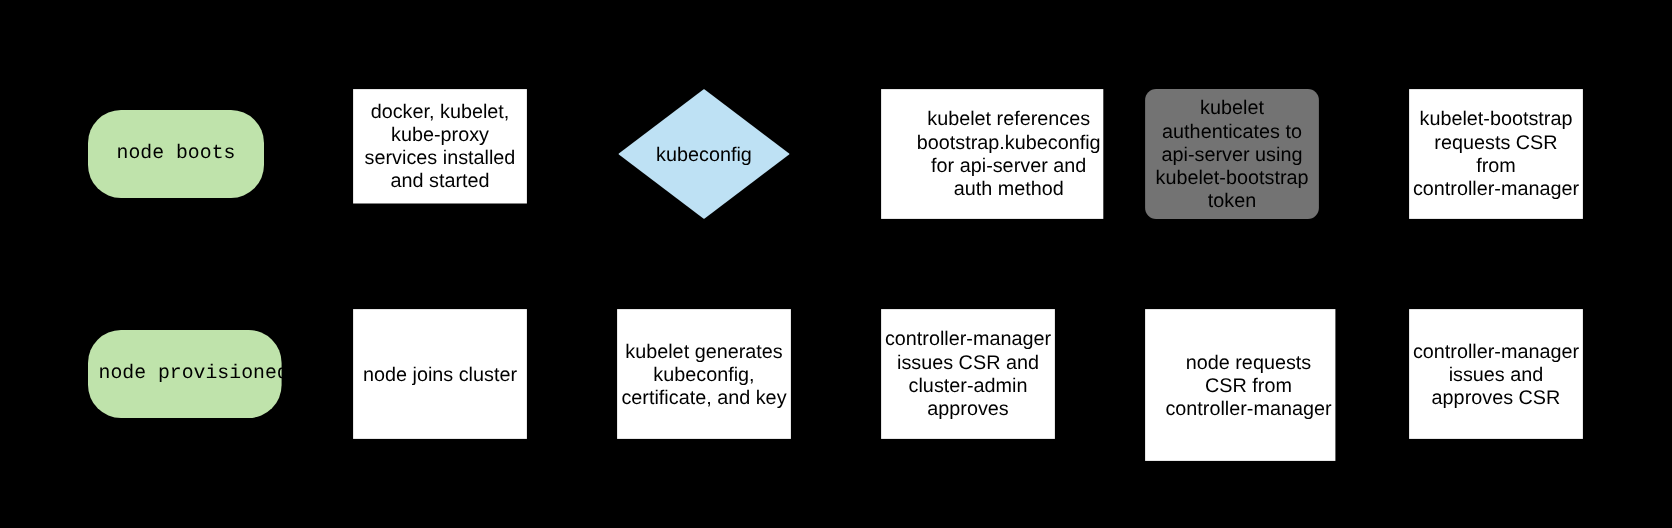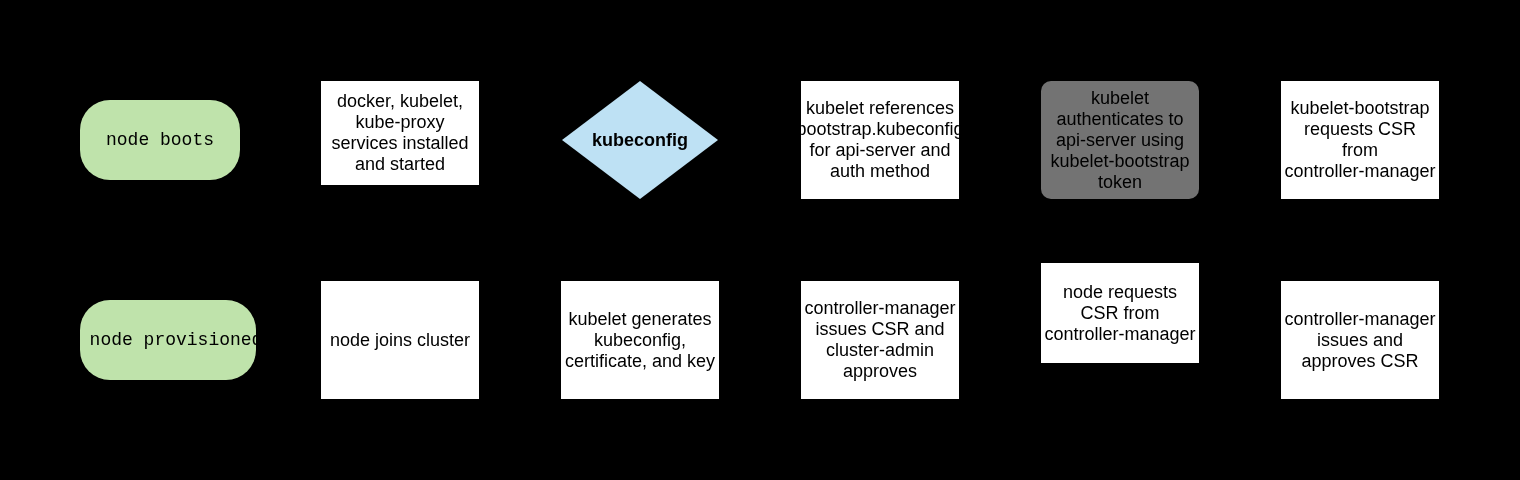--- a/index.html
+++ b/index.html
@@ -16,21 +16,21 @@
   }
   .node {
     position: absolute;
     display: flex;
     align-items: center;
     justify-content: center;
     text-align: center;
   }
   .shape-process  { background: #ffffff; }
   .shape-terminal { background: #bfe3ab; border-radius: 30px; font-family: Liberation Mono, monospace; }
-  .shape-decision { background: #bee1f4; clip-path: polygon(50% 0%, 100% 50%, 50% 100%, 0% 50%); font-weight: bold; }
+  .shape-decision { background: #bee1f4; clip-path: polygon(50% 0%, 100% 50%, 50% 100%, 0% 50%); }
   .node-label { white-space: pre; }
 </style>
 </head>
 <body>
 
 <div class="canvas" style="background: rgb(0, 0, 0); color: rgb(0, 0, 0);">
 
   <div class="node shape-terminal" style="left: 80px; top: 100px; width: 160px; height: 80px; background: rgb(191, 227, 171);">
     <span class="node-label">node boots</span>
   </div>
@@ -39,21 +39,21 @@
     <span class="node-label">docker, kubelet,
 kube-proxy
 services installed
 and started</span>
   </div>
 
   <div class="node shape-decision" style="left: 562px; top: 81px; width: 156px; height: 118px; background: rgb(190, 225, 244);">
     <span class="node-label">kubeconfig</span>
   </div>
 
-  <div class="node shape-process" style="left: 801px; top: 81px; width: 158px; height: 118px; background: rgb(255, 255, 255);">
+  <div class="node shape-process" style="left: 801px; top: 81px; width: 172px; height: 118px; background: rgb(255, 255, 255); padding-left: 30px;">
     <span class="node-label">kubelet references
 bootstrap.kubeconfig
 for api-server and
 auth method</span>
   </div>
 
   <div class="node shape-process" style="left: 1041px; top: 81px; width: 158px; height: 118px; background: #737373; border-radius: 10px;">
     <span class="node-label">kubelet
 authenticates to
 api-server using
@@ -82,21 +82,21 @@
     <span class="node-label">node joins cluster</span>
   </div>
 
   <div class="node shape-process" style="left: 801px; top: 281px; width: 158px; height: 118px; background: rgb(255, 255, 255);">
     <span class="node-label">controller-manager
 issues CSR and
 cluster-admin
 approves</span>
   </div>
 
-  <div class="node shape-process" style="left: 1041px; top: 263px; width: 158px; height: 100px; background: rgb(255, 255, 255);">
+  <div class="node shape-process" style="left: 1041px; top: 281px; width: 158px; height: 138px; background: rgb(255, 255, 255); padding-left: 15px;">
     <span class="node-label">node requests
 CSR from
 controller-manager</span>
   </div>
 
   <div class="node shape-process" style="left: 1281px; top: 281px; width: 158px; height: 118px; background: rgb(255, 255, 255);">
     <span class="node-label">controller-manager
 issues and
 approves CSR</span>
   </div>

